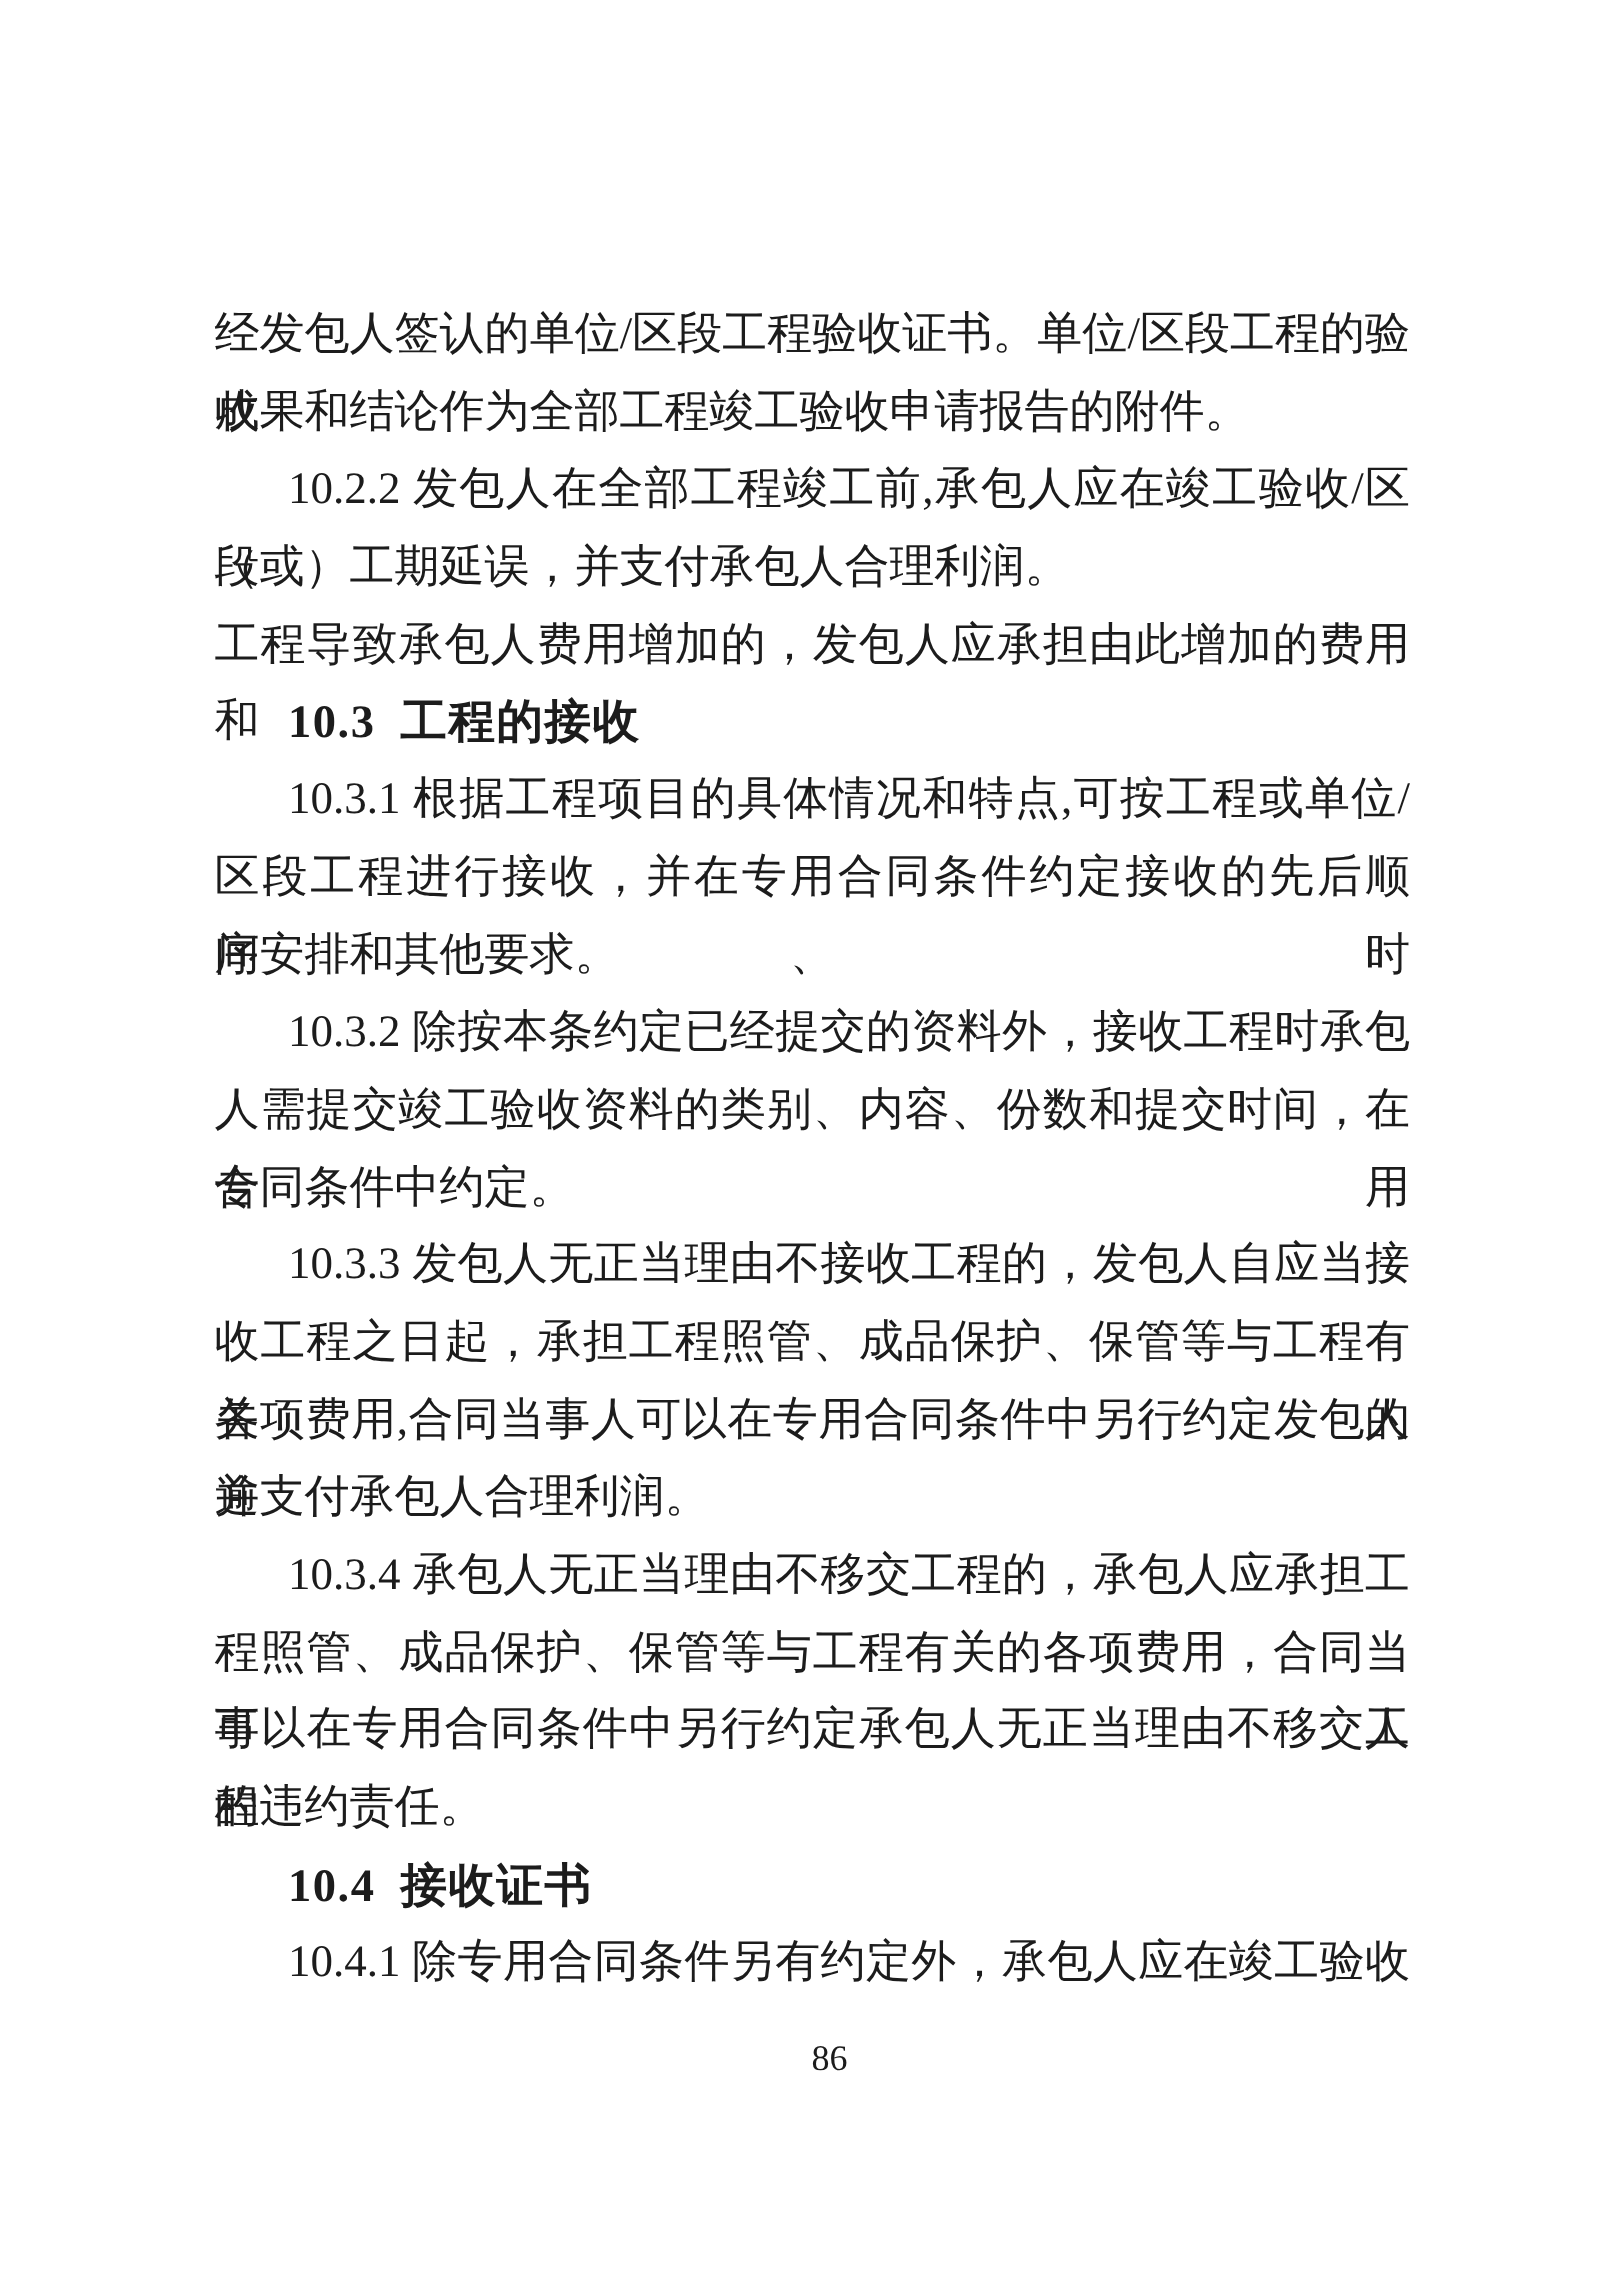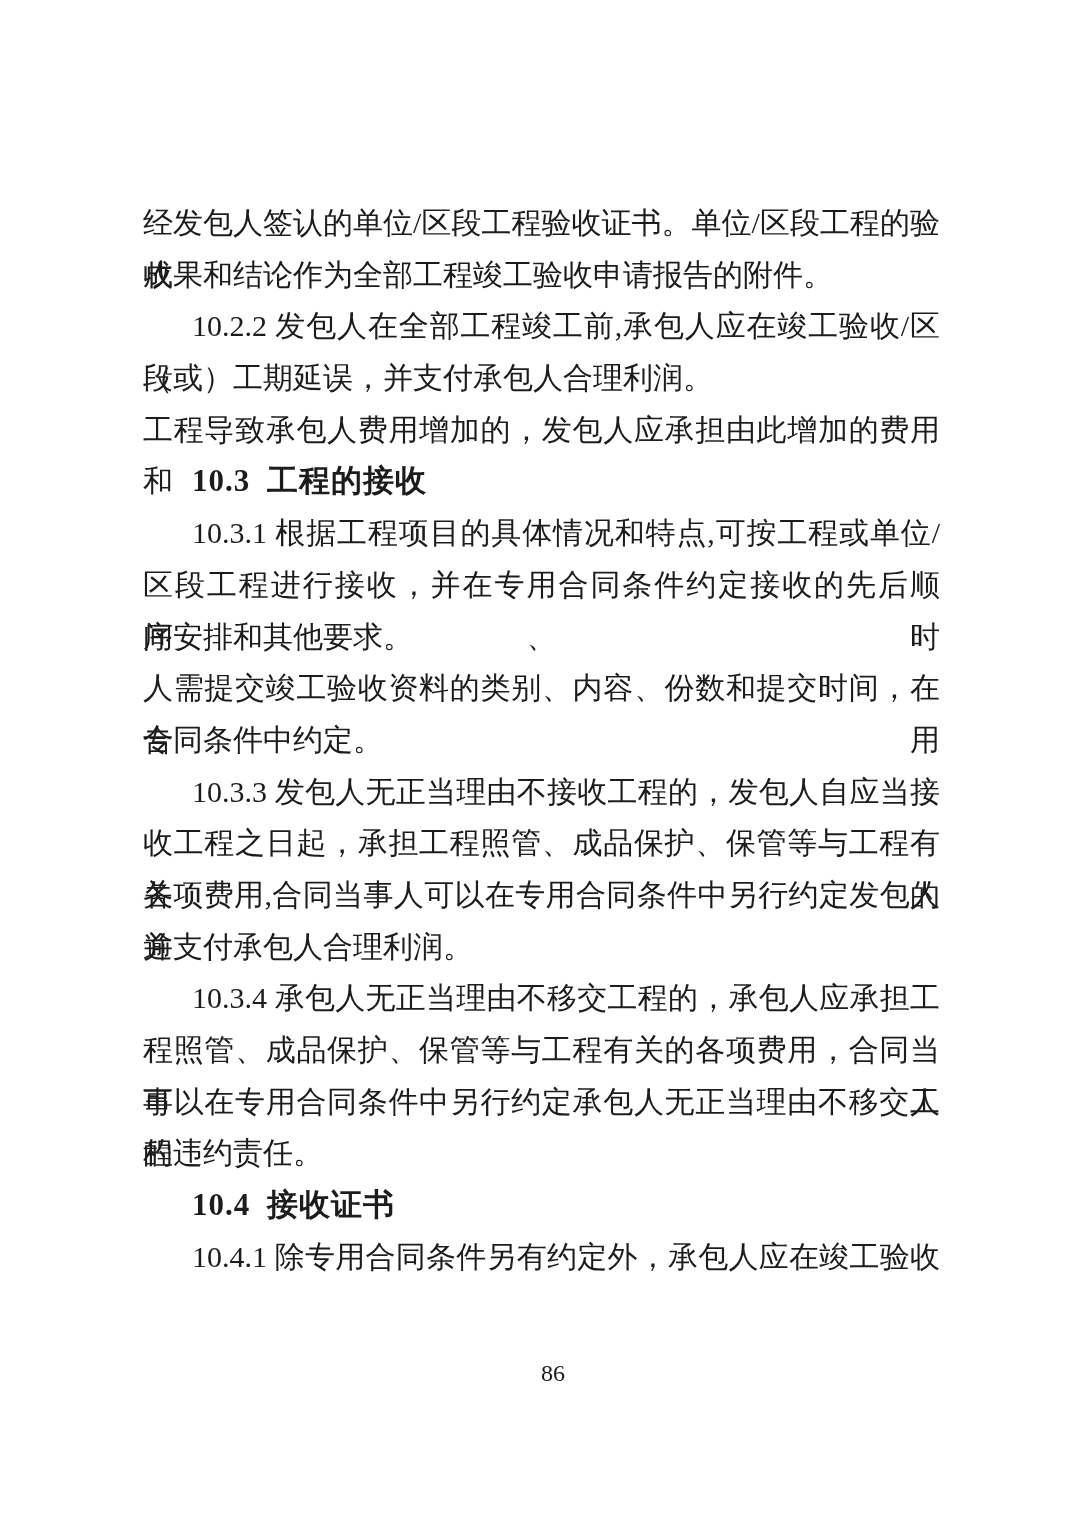--- a/index.html
+++ b/index.html
@@ -80,20 +80,21 @@
       <div class="line heading indent">10.3 工程的接收</div>
     </div>
 
     <div class="para">
       <div class="line fill indent">10.3.1 根据工程项目的具体情况和特点,可按工程或单位/</div>
       <div class="line fill">区段工程进行接收，并在专用合同条件约定接收的先后顺序、时</div>
       <div class="line">间安排和其他要求。</div>
     </div>
 
     <div class="para">
+      <div class="line fill indent">10.3.2 除按本条约定已经提交的资料外，接收工程时承包</div>
       <div class="line fill">人需提交竣工验收资料的类别、内容、份数和提交时间，在专用</div>
       <div class="line">合同条件中约定。</div>
     </div>
 
     <div class="para">
       <div class="line fill indent">10.3.3 发包人无正当理由不接收工程的，发包人自应当接</div>
       <div class="line fill">收工程之日起，承担工程照管、成品保护、保管等与工程有关的</div>
       <div class="line fill">各项费用,合同当事人可以在专用合同条件中另行约定发包人逾</div>
       <div class="line">并支付承包人合理利润。</div>
     </div>

